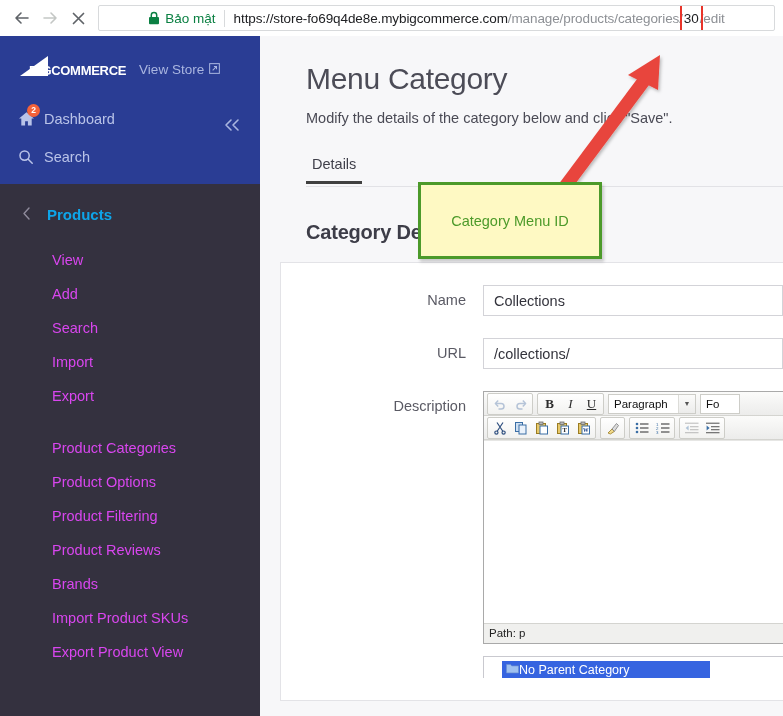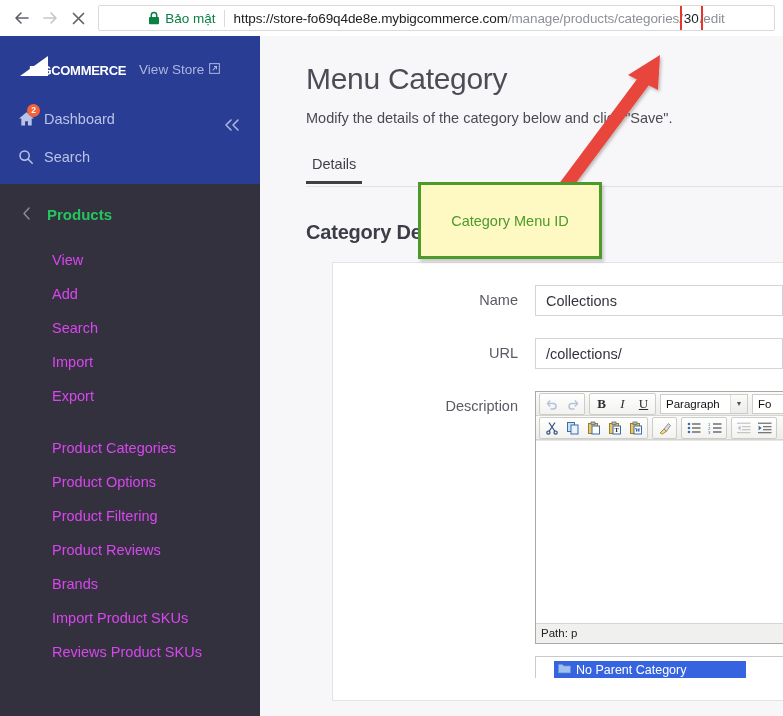--- a/index.html
+++ b/index.html
@@ -192,21 +192,21 @@
     top: 82px;
     color: #aab6e0;
     font-size: 15px;
     letter-spacing: -3px;
   }
 
   .section-head {
     display: flex;
     align-items: center;
     padding: 22px 16px 0 22px;
-    color: #22c55e;
+    color: #0ea5e9;
     font-weight: 700;
     font-size: 15px;
   }
   .section-head .back-ar {
     color: #8f8b9c;
     font-size: 14px;
     margin-right: 16px;
     font-weight: 400;
   }
   .sub-list { margin-top: 20px; }
@@ -256,21 +256,21 @@
   }
   .section-title {
     font-size: 20px;
     font-weight: 700;
     color: #3d3d48;
     margin: 34px 0 0 46px;
     letter-spacing: -0.2px;
   }
 
   .card {
-    margin: 18px 0 0 72px;
+    margin: 18px 0 0 20px;
     background: #ffffff;
     border: 1px solid #e3e3e7;
     border-right: none;
     min-height: 430px;
     padding: 22px 0 0 0;
     box-sizing: border-box;
   }
   .field-row {
     display: flex;
     align-items: flex-start;
@@ -393,24 +393,23 @@
     overflow: hidden;
   }
   .parent-item {
     display: flex;
     align-items: center;
     background: #3664e0;
     color: #fff;
     font-size: 12.5px;
     height: 18px;
     padding: 0 8px 0 4px;
-    width: 192px;
+    width: 208px;
     box-sizing: border-box;
     margin-left: 14px;
-    gap: 5px;
     white-space: nowrap;
   }
 
   
   .anno-box {
     position: absolute;
     left: 418px;
     top: 182px;
     width: 178px;
     height: 71px;
@@ -547,21 +546,21 @@
 
     <div class="sub-gap"></div>
 
     <div class="sub-list" style="margin-top:0">
       <div class="sub-item">Product Categories</div>
       <div class="sub-item">Product Options</div>
       <div class="sub-item">Product Filtering</div>
       <div class="sub-item">Product Reviews</div>
       <div class="sub-item">Brands</div>
       <div class="sub-item">Import Product SKUs</div>
-      <div class="sub-item">Reviews Product SKUs</div>
+      <div class="sub-item">Export Product View</div>
     </div>
   </div>
 
   <div class="main">
     <div class="page-title">Menu Category</div>
     <div class="page-sub">Modify the details of the category below and click "Save".</div>
 
     <div class="tabs">
       <span class="tab">Details</span>
     </div>

